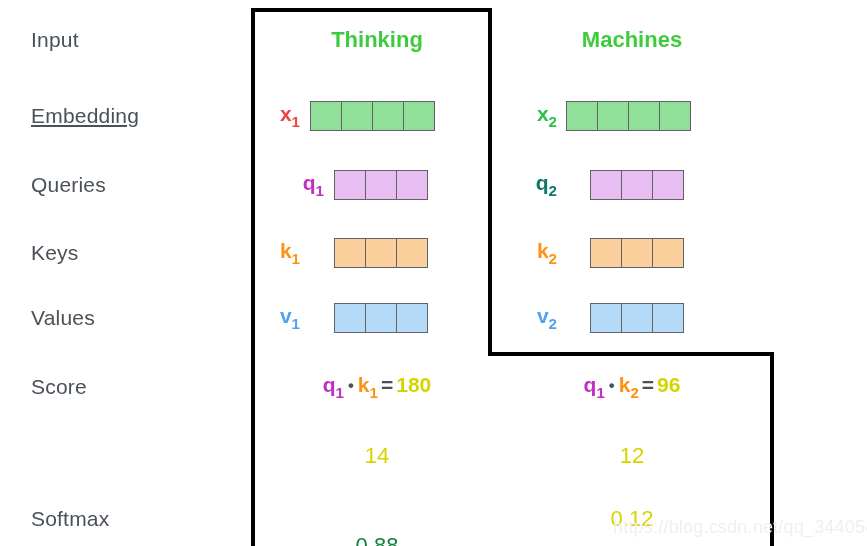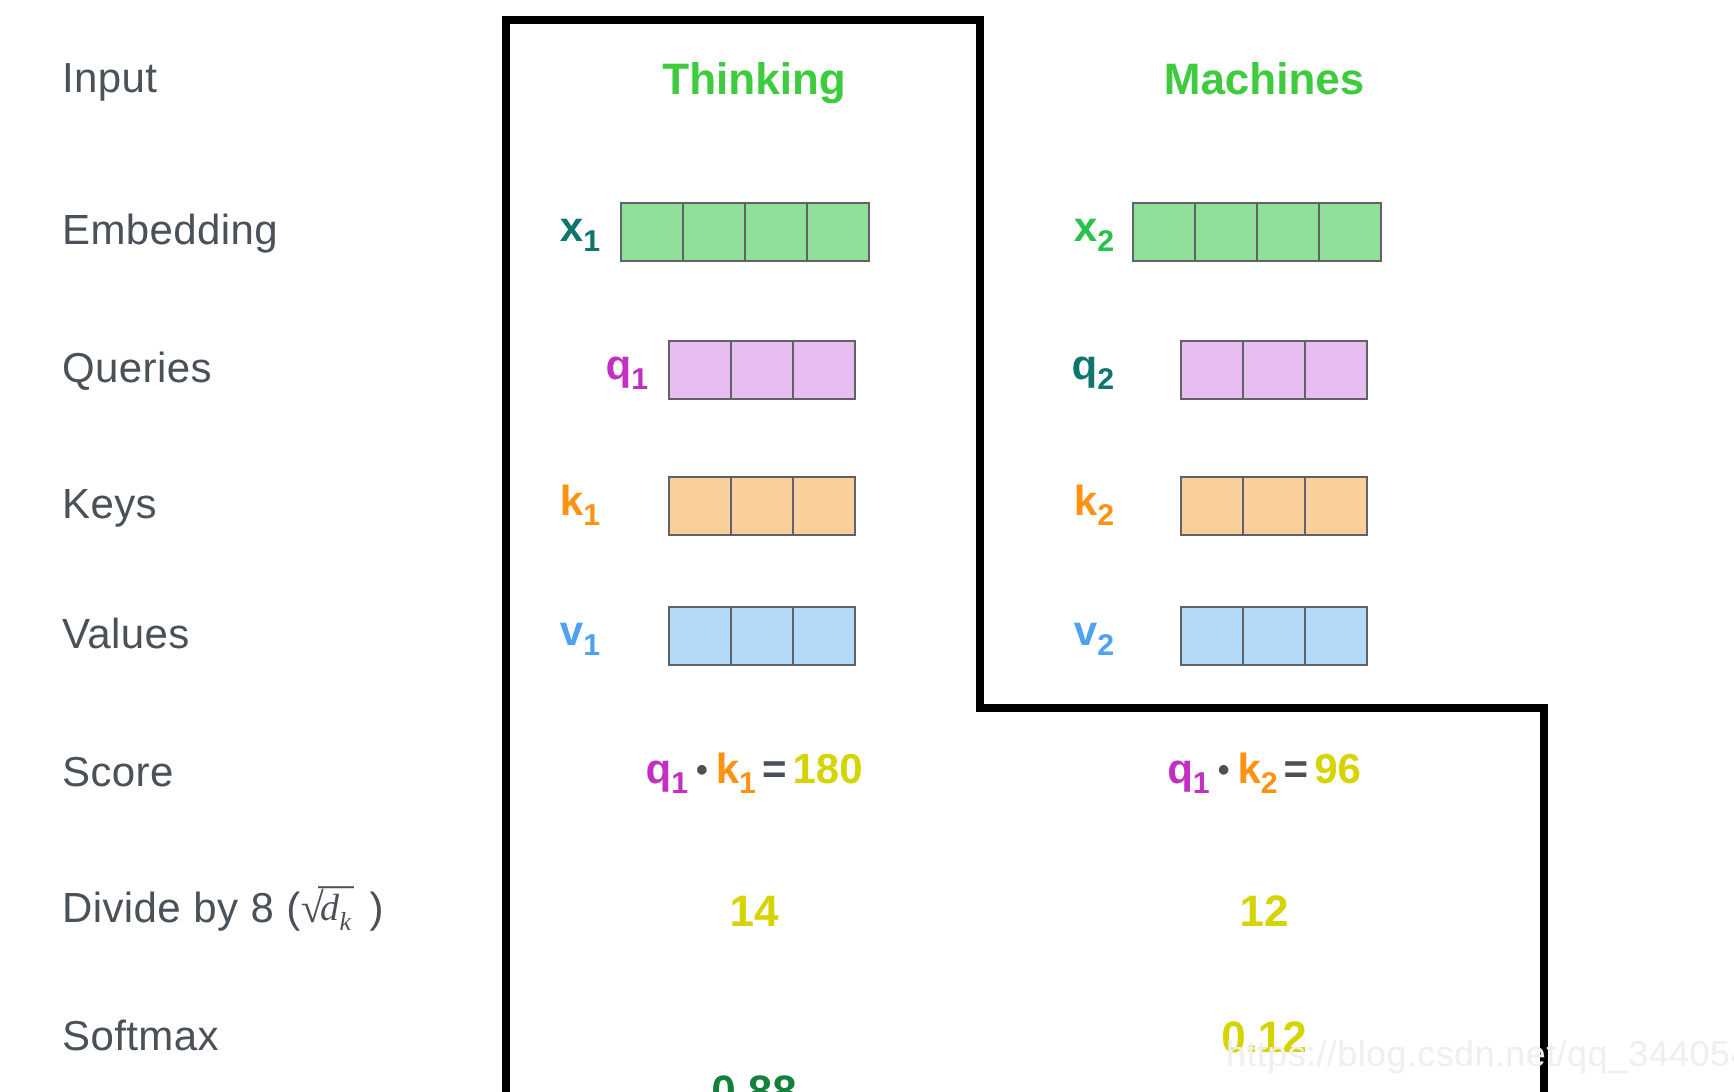--- a/index.html
+++ b/index.html
@@ -122,21 +122,21 @@
   }
   .score-expr .eq {
     color: #4b5159;
     padding: 0 3px;
   }
 
   
   .num-value {
     position: absolute;
     font-size: 22px;
-    font-weight: bold;
+    font-weight: normal;
     white-space: nowrap;
     transform: translate(-50%, -50%);
   }
 
   
   .watermark {
     position: absolute;
     color: #efefef;
     font-size: 18px;
     white-space: nowrap;
@@ -151,39 +151,36 @@
   <div id="outline-layer">
       <div class="border-seg" style="left: 251px; top: 8px; width: 241px; height: 4px;"></div>
       <div class="border-seg" style="left: 251px; top: 8px; width: 4px; height: 538px;"></div>
       <div class="border-seg" style="left: 488px; top: 8px; width: 4px; height: 348px;"></div>
       <div class="border-seg" style="left: 488px; top: 352px; width: 286px; height: 4px;"></div>
       <div class="border-seg" style="left: 770px; top: 352px; width: 4px; height: 194px;"></div>
     </div>
 
   <div id="row-label-layer">
       <div class="row-label" style="top: 40px;">Input</div>
-      <div class="row-label" style="top: 116px;">Embedding</div>
+      <div class="row-label" style="top: 116px; text-decoration: underline;">Embedding</div>
       <div class="row-label" style="top: 185px;">Queries</div>
       <div class="row-label" style="top: 253px;">Keys</div>
       <div class="row-label" style="top: 318px;">Values</div>
       <div class="row-label" style="top: 387px;">Score</div>
       <div class="row-label" style="top: 519px;">Softmax</div>
     </div>
 
-  <div class="row-label" id="divide-label" style="top: 456px;">
-    <span>Divide by 8 (</span><span class="sqrt-wrap"><span class="sqrt-sym">√</span><span class="radicand math"><span>d</span><span class="sub">k</span></span></span>&nbsp;<span>)</span>
-  </div>
 
   <div id="header-layer">
       <div class="col-header" style="left: 377px; top: 40px; color: rgb(62, 204, 62);">Thinking</div>
       <div class="col-header" style="left: 632px; top: 40px; color: rgb(62, 204, 62);">Machines</div>
     </div>
 
   <div id="vector-layer">
-      <div class="vec-label" style="left: 300px; top: 116px; color: #0f766e;"><span>x</span><span class="idx">1</span></div>
+      <div class="vec-label" style="left: 300px; top: 116px; color: #ef4444;"><span>x</span><span class="idx">1</span></div>
       <div class="vec-strip" style="left: 310px; top: 116px;">
         <div class="cell" style="background: rgb(144, 224, 154); border-color: rgb(95, 99, 104);"></div>
         <div class="cell" style="background: rgb(144, 224, 154); border-color: rgb(95, 99, 104);"></div>
         <div class="cell" style="background: rgb(144, 224, 154); border-color: rgb(95, 99, 104);"></div>
         <div class="cell" style="background: rgb(144, 224, 154); border-color: rgb(95, 99, 104);"></div>
       </div>
       <div class="vec-label" style="left: 557px; top: 116px; color: rgb(41, 193, 74);"><span>x</span><span class="idx">2</span></div>
       <div class="vec-strip" style="left: 566px; top: 116px;">
         <div class="cell" style="background: rgb(144, 224, 154); border-color: rgb(95, 99, 104);"></div>
         <div class="cell" style="background: rgb(144, 224, 154); border-color: rgb(95, 99, 104);"></div>

